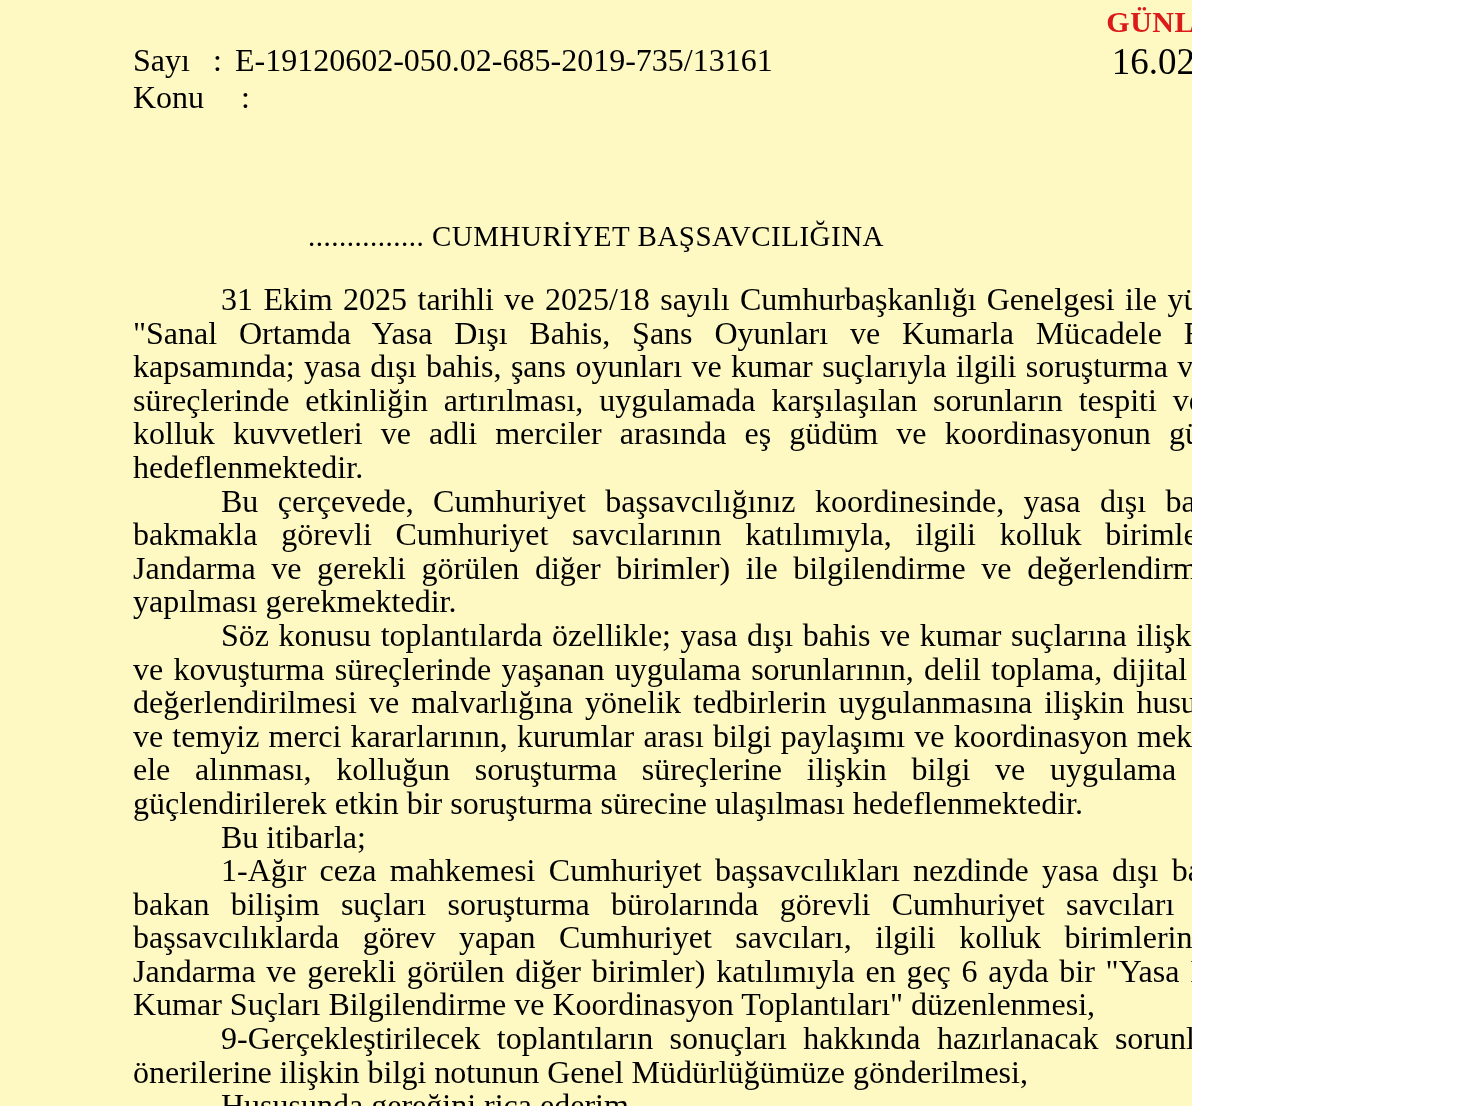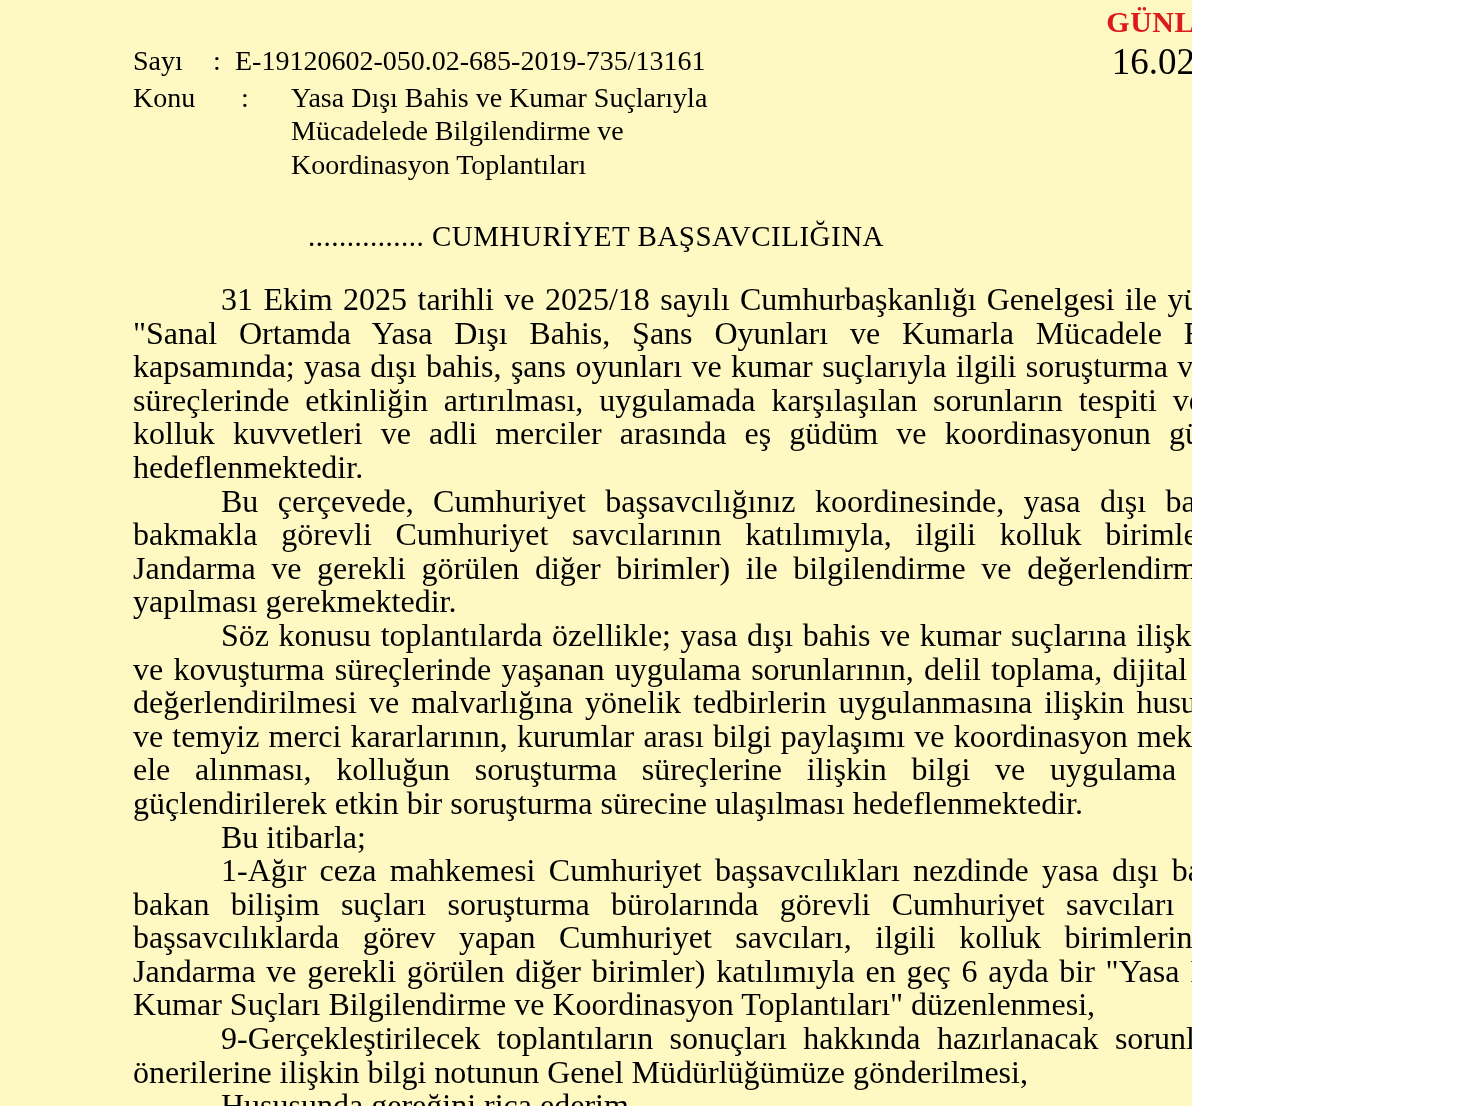--- a/index.html
+++ b/index.html
@@ -33,21 +33,21 @@
   .doc-date {
     font-size: 37px;
     color: #000000;
     margin-top: 8px;
     line-height: 32px;
   }
   .meta {
     position: absolute;
     left: 133px;
     top: 44px;
-    font-size: 28px;
+    font-size: 32px;
     line-height: 33.5px;
   }
   .meta-row {
     display: flex;
     align-items: flex-start;
   }
   .meta-row.konu {
     margin-top: 3px;
     gap: 28px;
   }
@@ -97,25 +97,20 @@
 
   <div class="meta">
     <div class="meta-row">
       <span class="meta-label">Sayı</span>
       <span class="meta-colon">:</span>
       <span class="meta-value">E-19120602-050.02-685-2019-735/13161</span>
     </div>
     <div class="meta-row konu">
       <span class="meta-label">Konu</span>
       <span class="meta-colon">:</span>
-      <span class="meta-value">
-        <div>Yasa Dışı Bahis ve Kumar Suçlarıyla</div>
-        <div>Mücadelede Bilgilendirme ve</div>
-        <div>Koordinasyon Toplantıları</div>
-      </span>
     </div>
   </div>
 
   <div class="salutation">............... CUMHURİYET BAŞSAVCILIĞINA</div>
 
   <div class="body-text">
     <p>31 Ekim 2025 tarihli ve 2025/18 sayılı Cumhurbaşkanlığı Genelgesi ile yürürlüğe giren "Sanal Ortamda Yasa Dışı Bahis, Şans Oyunları ve Kumarla Mücadele Eylem Planı" kapsamında; yasa dışı bahis, şans oyunları ve kumar suçlarıyla ilgili soruşturma ve kovuşturma süreçlerinde etkinliğin artırılması, uygulamada karşılaşılan sorunların tespiti ve çözümü ile kolluk kuvvetleri ve adli merciler arasında eş güdüm ve koordinasyonun güçlendirilmesi hedeflenmektedir.</p>
     <p>Bu çerçevede, Cumhuriyet başsavcılığınız koordinesinde, yasa dışı bahis suçlarına bakmakla görevli Cumhuriyet savcılarının katılımıyla, ilgili kolluk birimleri (Emniyet, Jandarma ve gerekli görülen diğer birimler) ile bilgilendirme ve değerlendirme toplantıları yapılması gerekmektedir.</p>
     <p>Söz konusu toplantılarda özellikle; yasa dışı bahis ve kumar suçlarına ilişkin soruşturma ve kovuşturma süreçlerinde yaşanan uygulama sorunlarının, delil toplama, dijital materyallerin değerlendirilmesi ve malvarlığına yönelik tedbirlerin uygulanmasına ilişkin hususların, istinaf ve temyiz merci kararlarının, kurumlar arası bilgi paylaşımı ve koordinasyon mekanizmalarının ele alınması, kolluğun soruşturma süreçlerine ilişkin bilgi ve uygulama kapasitesinin güçlendirilerek etkin bir soruşturma sürecine ulaşılması hedeflenmektedir.</p>
     <p>Bu itibarla;</p>

